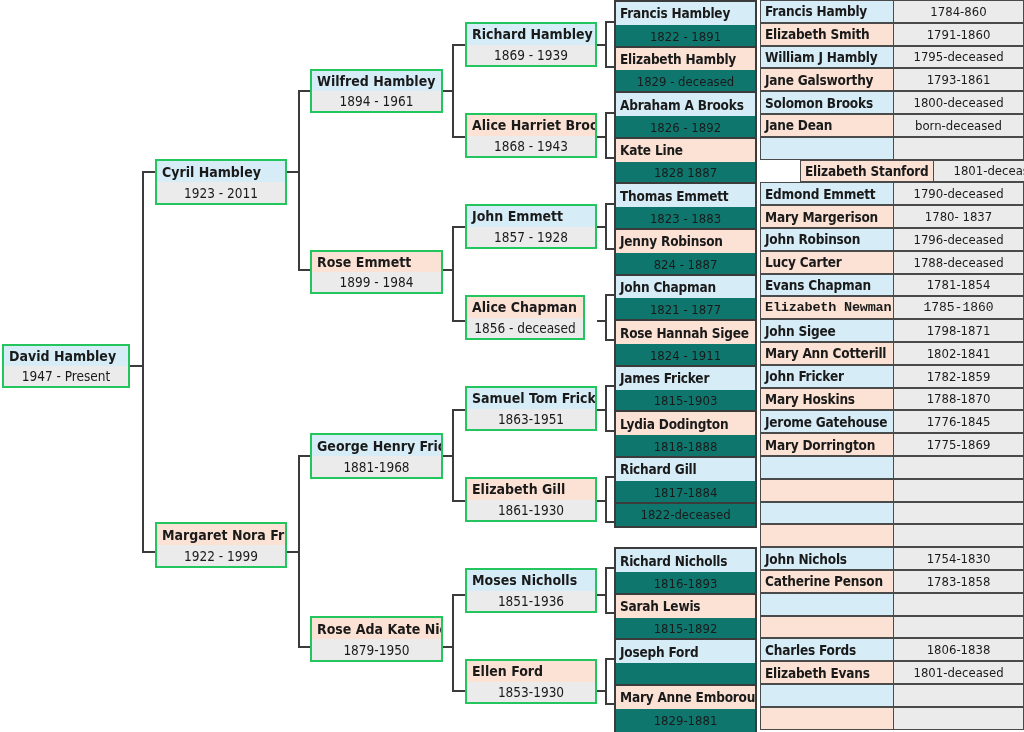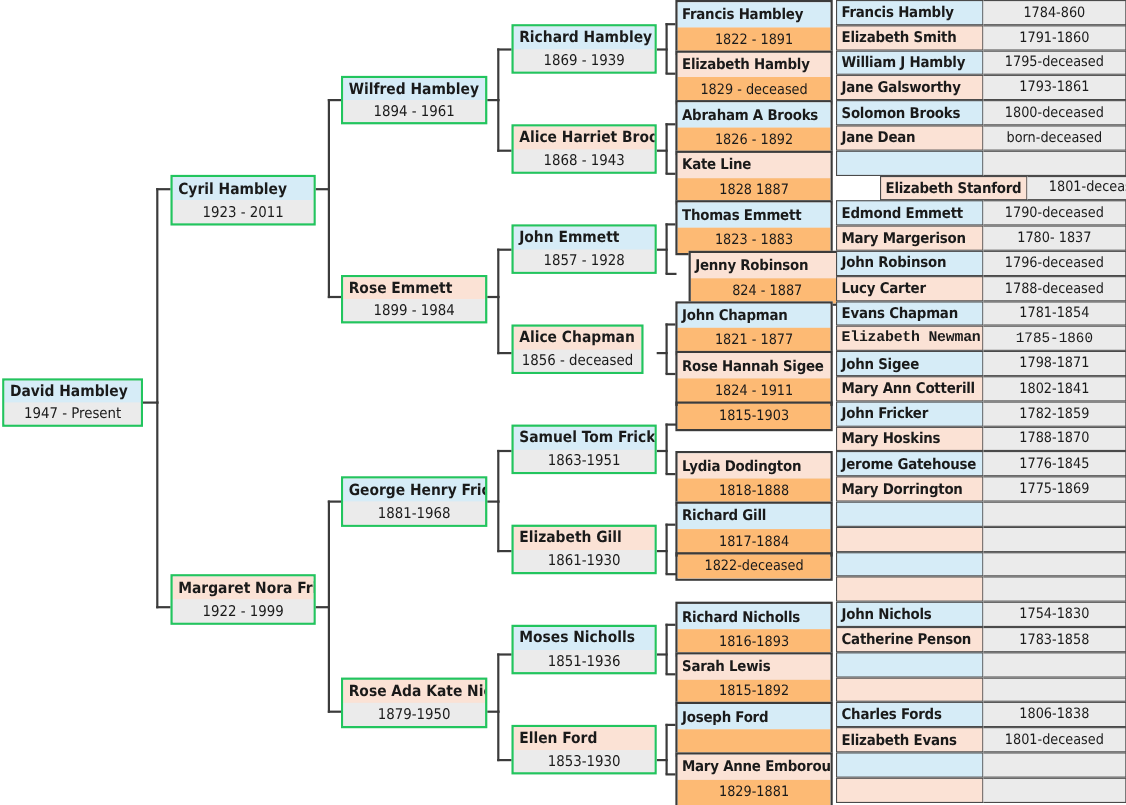--- a/index.html
+++ b/index.html
@@ -77,21 +77,21 @@
     color: #1a1a1a;
     white-space: nowrap;
     letter-spacing: -0.2px;
   }
   .g5 .dt {
     box-sizing: border-box;
     height: 22.8px;
     display: flex;
     align-items: center;
     justify-content: center;
-    background: #fdba74;
+    background: #0f766e;
     font-size: 13px;
     color: #1a1a1a;
     white-space: nowrap;
   }
 
   
   .g6 {
     position: absolute;
     box-sizing: border-box;
     height: 22.8px;
@@ -299,33 +299,34 @@
     <div class="dt">1826 - 1892</div>
   </div>
   <div class="g5 f" style="top:136.8px;">
     <div class="nm">Kate Line</div>
     <div class="dt">1828 1887</div>
   </div>
   <div class="g5 m" style="top:182.4px;">
     <div class="nm">Thomas Emmett</div>
     <div class="dt">1823 - 1883</div>
   </div>
-  <div class="g5 f" style="top:228px;margin-left:12px;">
+  <div class="g5 f" style="top:228px;">
     <div class="nm">Jenny Robinson</div>
     <div class="dt">824 - 1887</div>
   </div>
   <div class="g5 m" style="top:273.6px;">
     <div class="nm">John Chapman</div>
     <div class="dt">1821 - 1877</div>
   </div>
   <div class="g5 f" style="top:319.2px;">
     <div class="nm">Rose Hannah Sigee</div>
     <div class="dt">1824 - 1911</div>
   </div>
   <div class="g5 m" style="top:364.8px;">
+    <div class="nm">James Fricker</div>
     <div class="dt">1815-1903</div>
   </div>
   <div class="g5 f" style="top:410.4px;">
     <div class="nm">Lydia Dodington</div>
     <div class="dt">1818-1888</div>
   </div>
   <div class="g5 m" style="top:456px;">
     <div class="nm">Richard Gill</div>
     <div class="dt">1817-1884</div>
   </div>

